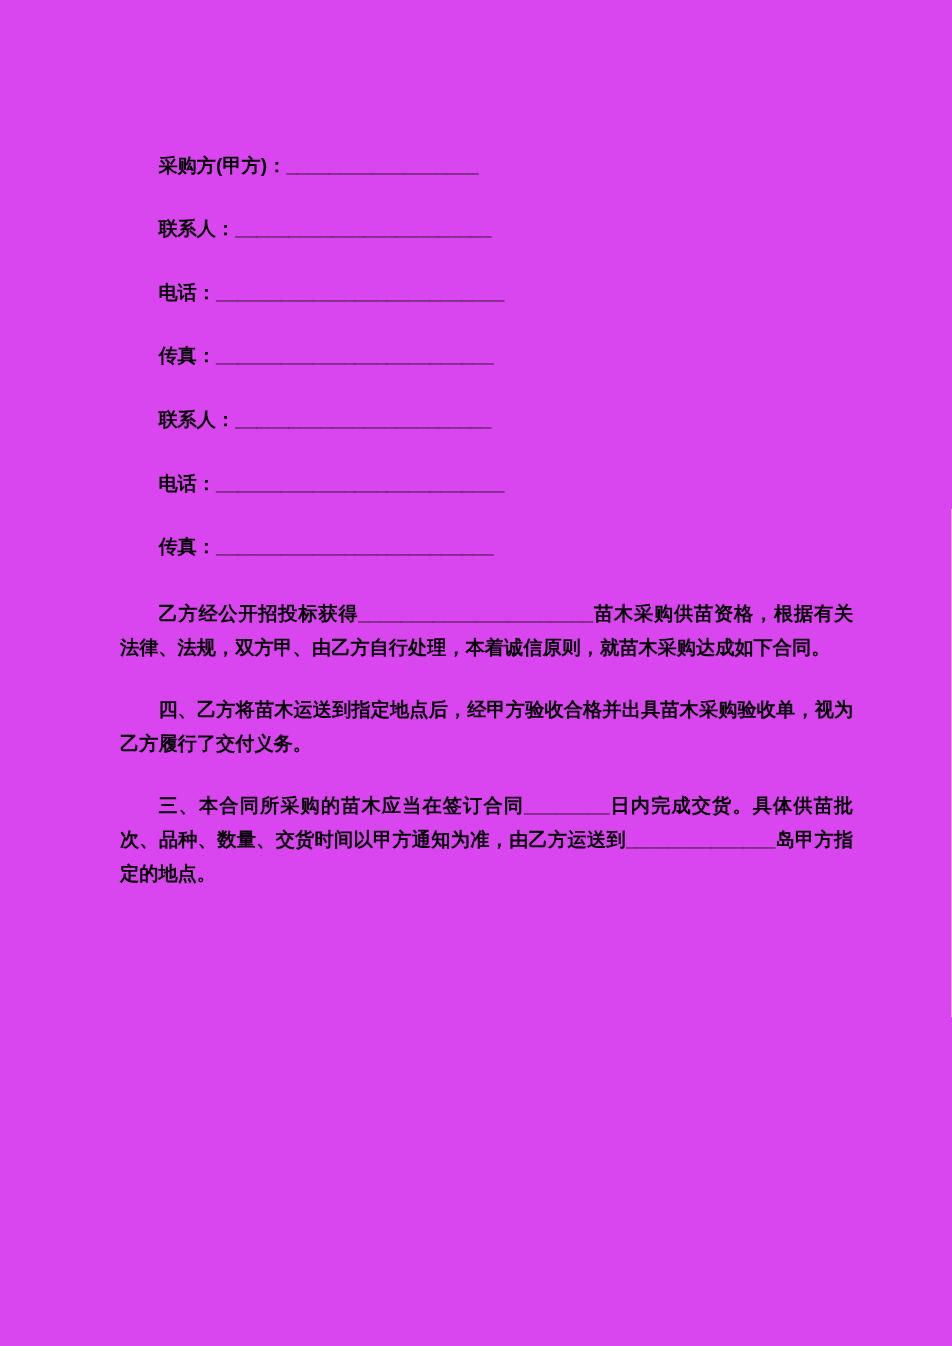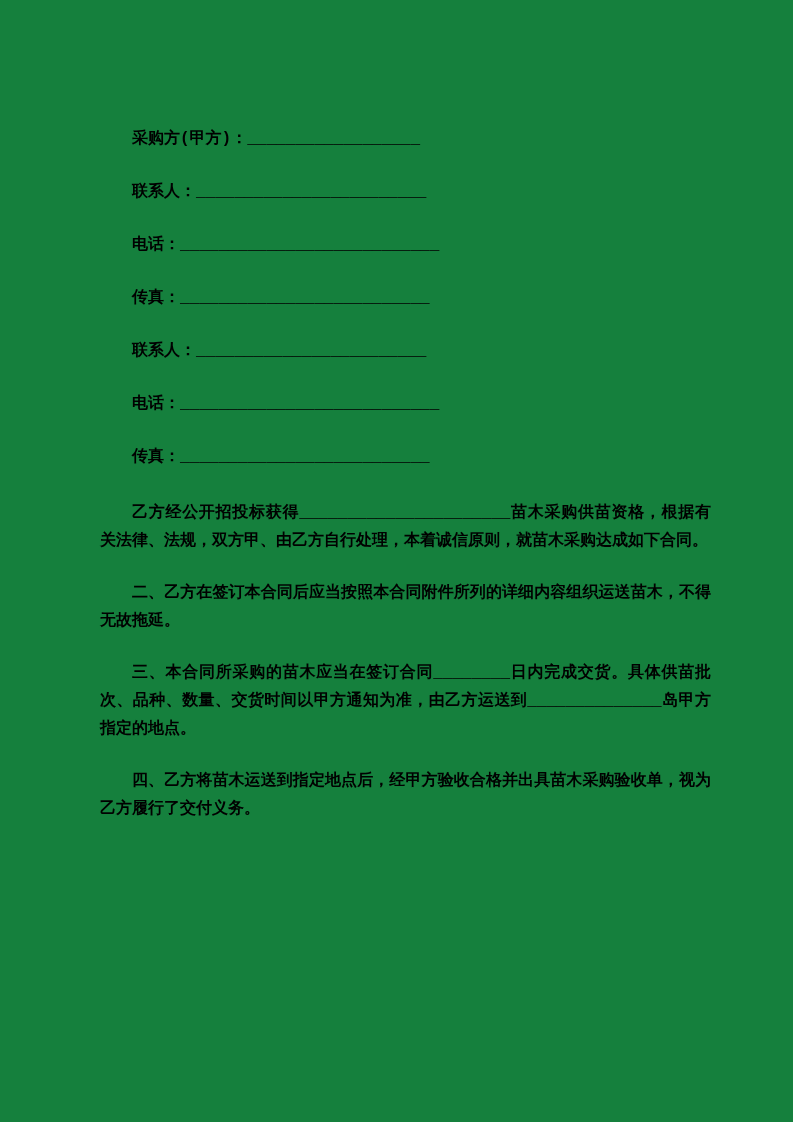--- a/index.html
+++ b/index.html
@@ -4,25 +4,25 @@
 <style>
   html, body {
     margin: 0;
     padding: 0;
     background: #ffffff;
   }
   .page {
     position: relative;
     width: 793px;
     height: 1122px;
-    background: #15803d;
+    background: #d946ef;
     box-sizing: border-box;
     padding: 128px 82px 0 100px;
     overflow: hidden;
-    font-family: Liberation Mono, monospace;
+    font-family: Liberation Sans, sans-serif;
     font-weight: 700;
     color: #000000;
   }
   .field {
     font-size: 16px;
     line-height: 22px;
     margin: 0 0 31px 0;
     text-indent: 2em;
     white-space: nowrap;
   }
@@ -67,19 +67,18 @@
     <span>电话：</span><span class="blank">___________________________</span>
   </div>
 
   <div class="field">
     <span>传真：</span><span class="blank">__________________________</span>
   </div>
 
   <p class="para">乙方经公开招投标获得______________________苗木采购供苗资格，根据有关法律、法规，双方甲、由乙方自行处理，本着诚信原则，就苗木采购达成如下合同。</p>
 
 
-  <p class="para">二、乙方在签订本合同后应当按照本合同附件所列的详细内容组织运送苗木，不得无故拖延。</p>
+
+  <p class="para">四、乙方将苗木运送到指定地点后，经甲方验收合格并出具苗木采购验收单，视为乙方履行了交付义务。</p>
 
   <p class="para">三、本合同所采购的苗木应当在签订合同________日内完成交货。具体供苗批次、品种、数量、交货时间以甲方通知为准，由乙方运送到______________岛甲方指定的地点。</p>
-
-  <p class="para">四、乙方将苗木运送到指定地点后，经甲方验收合格并出具苗木采购验收单，视为乙方履行了交付义务。</p>
 
 </div>
 
 </body></html>

